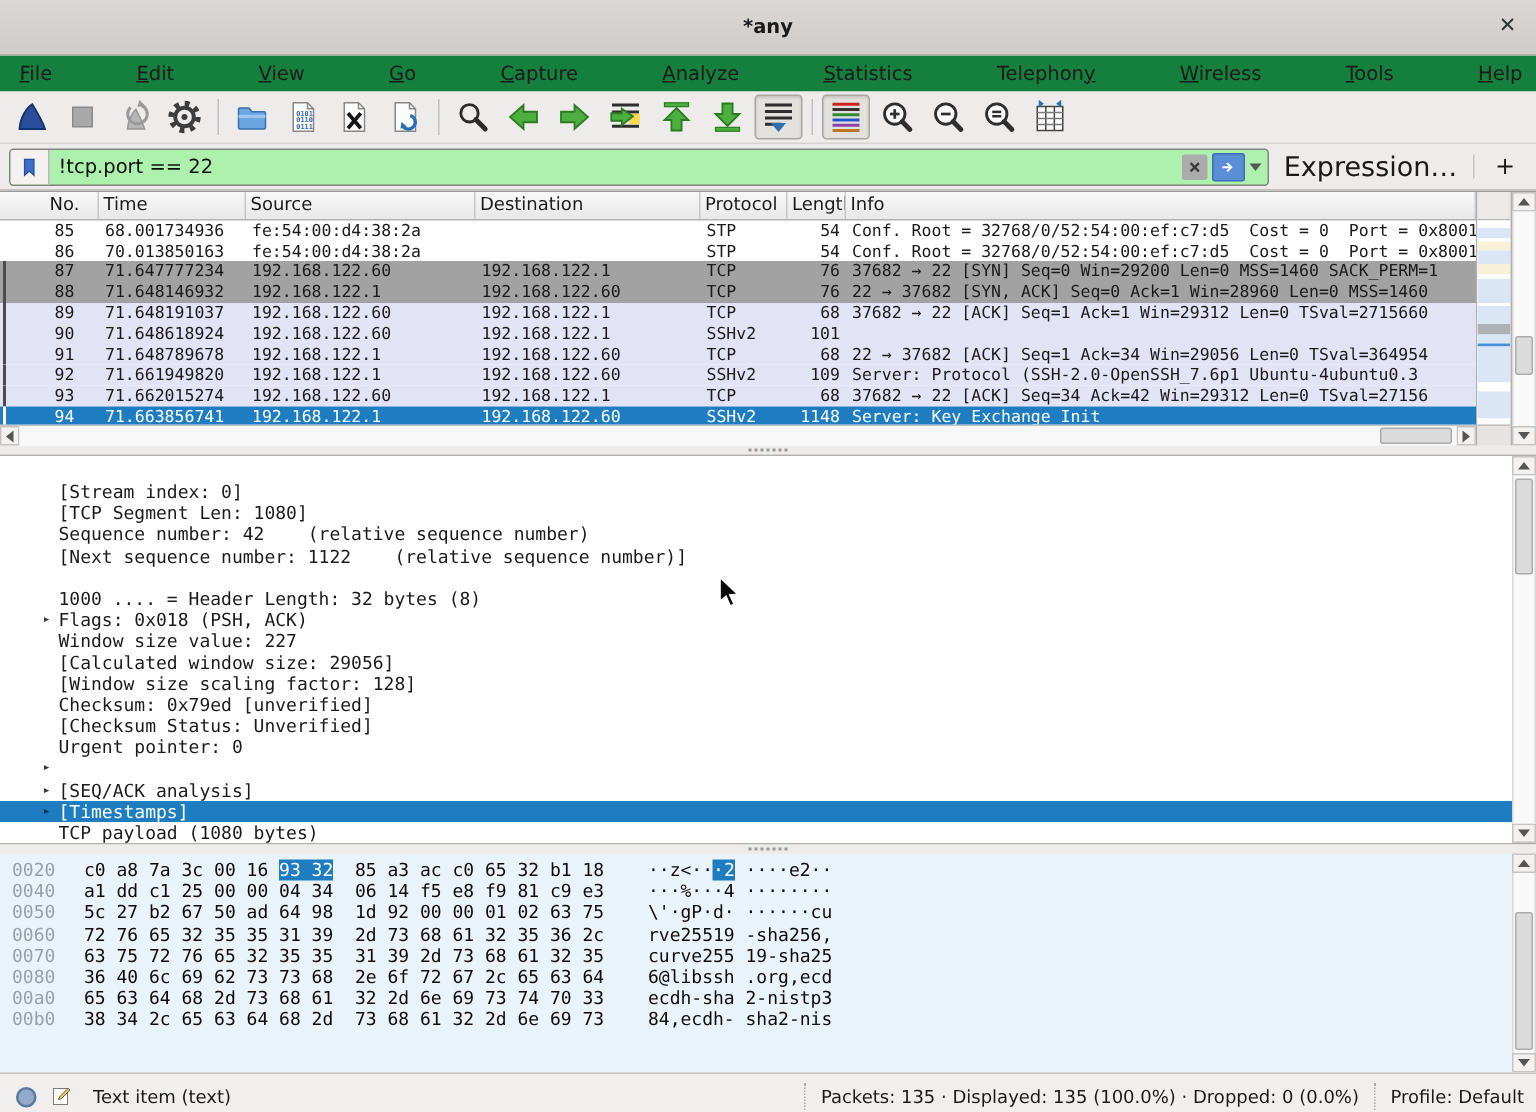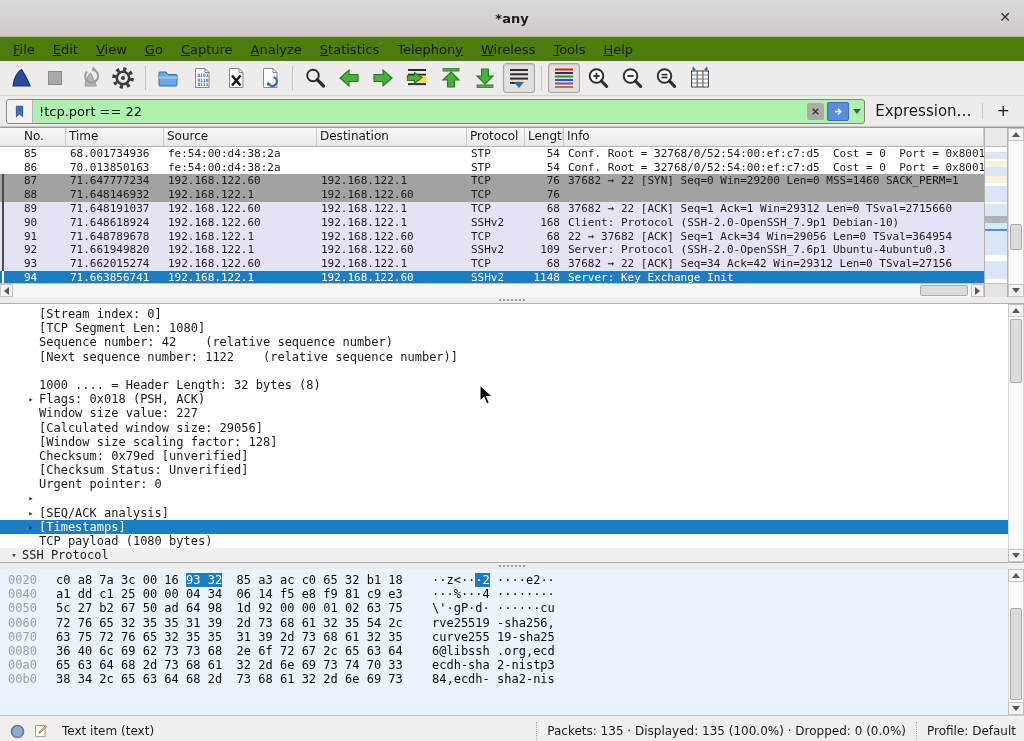--- a/index.html
+++ b/index.html
@@ -5,21 +5,21 @@
   html,body{margin:0;padding:0;}
   body{width:1024px;height:741px;overflow:hidden;background:#edecea;position:relative;
        font-family:"DejaVu Sans","Liberation Sans",sans-serif;color:#1a1a1a;}
   
   .titlebar{height:36px;background:linear-gradient(#dbd8d6,#cecbc8);border-bottom:1px solid #b2afac;
             display:flex;align-items:center;justify-content:center;position:relative;}
   .title{font-weight:bold;font-size:13px;}
   .close-x{position:absolute;right:10px;top:8px;width:18px;height:18px;text-align:center;line-height:18px;
            font-size:14px;color:#333;cursor:default;}
   
-  .menubar{height:24px;display:flex;align-items:center;padding-left:4px;background:#4d7c0f;}
+  .menubar{height:24px;display:flex;align-items:center;padding-left:4px;background:#15803d;justify-content:space-between;}
   .menu-item{padding:3px 9px;font-size:13px;}
   
   .toolbar{height:34px;display:flex;align-items:center;padding-left:4px;background:#edecea;
            border-bottom:1px solid #d6d3d0;}
   .tbtn{width:30px;height:28px;display:flex;align-items:center;justify-content:center;
         border:1px solid transparent;border-radius:3px;margin:0 1px;}
   .tbtn svg{width:24px;height:24px;}
   .tbtn.pressed{background:#e3e1de;border-color:#a9a6a2;box-shadow:inset 0 1px 2px rgba(0,0,0,.15);}
   .tsep{width:1px;height:24px;background:#c3c0bd;margin:0 5px;}
   
@@ -28,34 +28,34 @@
   .filter-input{flex:1;height:23px;border:1px solid #838383;border-radius:3px;background:#aef0ae;
                 display:flex;align-items:center;overflow:hidden;}
   .bookmark-btn{width:25px;height:100%;background:#f3f2f0;border-right:1px solid #b6b6b6;
                 display:flex;align-items:center;justify-content:center;}
   .filter-text{flex:1;font-size:13px;padding-left:6px;color:#061006;white-space:pre;}
   .clear-btn{width:17px;height:17px;background:#ababab;border-radius:2px;margin-right:3px;flex-shrink:0;
              display:flex;align-items:center;justify-content:center;}
   .apply-btn{width:20px;height:17px;background:#5a8fd8;border:1px solid #3c6eb4;border-radius:2px;flex-shrink:0;
              display:flex;align-items:center;justify-content:center;}
   .caret-btn{width:15px;height:100%;display:flex;align-items:center;justify-content:center;flex-shrink:0;}
-  .expression{font-size:15px;padding:0 2px;}
+  .expression{font-size:18px;padding:0 2px;}
   .vbar{width:1px;height:16px;background:#c6c3c0;}
   .add-btn{font-size:16px;padding:0 8px 2px 6px;}
   
   .packet-list{height:169px;background:#fff;border-top:1px solid #9b9b9b;display:flex;}
   .pl-left{flex:1;min-width:0;display:flex;flex-direction:column;}
   .pl-header{height:18px;background:linear-gradient(#f8f8f8,#e8e8e8);border-bottom:1px solid #b4b4b4;
              display:flex;font-size:12px;}
   .pl-hcell{border-right:1px solid #c8c8c8;padding:1px 3px;box-sizing:border-box;
             white-space:nowrap;overflow:hidden;flex-shrink:0;}
   .pl-body{height:138px;overflow:hidden;font-family:"DejaVu Sans Mono","Liberation Mono",monospace;font-size:11px;}
   .pl-row{height:13.8px;line-height:13.8px;display:flex;position:relative;}
   .pl-cell{padding:0 4px;box-sizing:border-box;overflow:hidden;white-space:pre;flex-shrink:0;}
-  .w-no{width:66px;text-align:left;padding-left:24px;}
+  .w-no{width:66px;text-align:center;padding-left:24px;}
   .w-time{width:98px;}
   .w-src{width:153px;}
   .w-dst{width:150px;}
   .w-proto{width:58px;}
   .w-len{width:39px;text-align:right;}
   .w-info{flex:1;min-width:0;}
   .pl-row.gray{background:#a2a2a2;}
   .pl-row.lav{background:#e3e3f6;}
   .pl-row.sel{background:#1e7cc0;color:#fff;}
   .bracket{position:absolute;left:2px;top:0;bottom:0;width:2px;background:#4c4c4c;}
@@ -79,21 +79,21 @@
   .tri-up{border-left:4px solid transparent;border-right:4px solid transparent;border-bottom:5px solid #555;}
   .tri-down{border-left:4px solid transparent;border-right:4px solid transparent;border-top:5px solid #555;}
   .tri-left{border-top:4px solid transparent;border-bottom:4px solid transparent;border-right:5px solid #555;}
   .tri-right{border-top:4px solid transparent;border-bottom:4px solid transparent;border-left:5px solid #555;}
   
   .splitter{height:6px;background:#edecea;display:flex;align-items:center;justify-content:center;}
   .splitter-dots{width:26px;border-top:2px dotted #9a9a9a;height:0;}
   
   .details{height:258px;background:#fff;border-top:1px solid #b0b0b0;border-bottom:1px solid #b0b0b0;display:flex;}
   .det-rows{flex:1;min-width:0;overflow:hidden;font-family:"DejaVu Sans Mono","Liberation Mono",monospace;
-            font-size:12px;padding-top:3px;}
+            font-size:12px;padding-top:17px;}
   .det-row{height:14.2px;line-height:14.2px;display:flex;white-space:pre;}
   .det-pad{flex-shrink:0;}
   .det-arrow{width:16px;text-align:center;font-size:9px;color:#3a3a3a;flex-shrink:0;}
   .det-row.sel{background:#1e7cc0;color:#fff;}
   .det-row.sel .det-arrow{color:#10324e;}
   .det-row.shaded{background:#efefef;}
   
   .hexpane{height:146px;background:#eaf2fa;display:flex;}
   .hex-rows{flex:1;min-width:0;padding-top:4px;font-family:"DejaVu Sans Mono","Liberation Mono",monospace;font-size:12px;}
   .hex-row{height:14.2px;line-height:14.2px;display:flex;white-space:pre;}
@@ -403,40 +403,40 @@
           <span class="pl-cell w-info">37682 → 22 [SYN] Seq=0 Win=29200 Len=0 MSS=1460 SACK_PERM=1</span>
         </div>
         <div class="pl-row gray">
           <span class="bracket"></span>
           <span class="pl-cell w-no">88</span>
           <span class="pl-cell w-time">71.648146932</span>
           <span class="pl-cell w-src">192.168.122.1</span>
           <span class="pl-cell w-dst">192.168.122.60</span>
           <span class="pl-cell w-proto">TCP</span>
           <span class="pl-cell w-len">76</span>
+          <span class="pl-cell w-info">22 → 37682 [SYN, ACK] Seq=0 Ack=1 Win=28960 Len=0 MSS=1460</span>
         </div>
         <div class="pl-row lav">
           <span class="bracket"></span>
           <span class="pl-cell w-no">89</span>
           <span class="pl-cell w-time">71.648191037</span>
           <span class="pl-cell w-src">192.168.122.60</span>
           <span class="pl-cell w-dst">192.168.122.1</span>
           <span class="pl-cell w-proto">TCP</span>
           <span class="pl-cell w-len">68</span>
           <span class="pl-cell w-info">37682 → 22 [ACK] Seq=1 Ack=1 Win=29312 Len=0 TSval=2715660</span>
         </div>
         <div class="pl-row lav">
           <span class="bracket"></span>
           <span class="pl-cell w-no">90</span>
           <span class="pl-cell w-time">71.648618924</span>
           <span class="pl-cell w-src">192.168.122.60</span>
           <span class="pl-cell w-dst">192.168.122.1</span>
           <span class="pl-cell w-proto">SSHv2</span>
-          <span class="pl-cell w-len">168</span>
-          <span class="pl-cell w-info">Client: Protocol (SSH-2.0-OpenSSH_7.9p1 Debian-10)</span>
+          <span class="pl-cell w-len">101</span>
         </div>
         <div class="pl-row lav">
           <span class="bracket"></span>
           <span class="pl-cell w-no">91</span>
           <span class="pl-cell w-time">71.648789678</span>
           <span class="pl-cell w-src">192.168.122.1</span>
           <span class="pl-cell w-dst">192.168.122.60</span>
           <span class="pl-cell w-proto">TCP</span>
           <span class="pl-cell w-len">68</span>
           <span class="pl-cell w-info">22 → 37682 [ACK] Seq=1 Ack=34 Win=29056 Len=0 TSval=364954</span>
@@ -560,21 +560,21 @@
 
 <div class="splitter">
     <span class="splitter-dots"></span>
   </div>
 
 <div class="hexpane">
   <div class="hex-rows">
       <div class="hex-row"><span class="hex-off">0020</span><span class="hex-bytes">c0 a8 7a 3c 00 16 <span class="hl">93 32</span>  85 a3 ac c0 65 32 b1 18</span><span class="hex-ascii">··z&lt;··<span class="hl">·2</span> ····e2··</span></div>
       <div class="hex-row"><span class="hex-off">0040</span><span class="hex-bytes">a1 dd c1 25 00 00 04 34  06 14 f5 e8 f9 81 c9 e3</span><span class="hex-ascii">···%···4 ········</span></div>
       <div class="hex-row"><span class="hex-off">0050</span><span class="hex-bytes">5c 27 b2 67 50 ad 64 98  1d 92 00 00 01 02 63 75</span><span class="hex-ascii">\'·gP·d· ······cu</span></div>
-      <div class="hex-row"><span class="hex-off">0060</span><span class="hex-bytes">72 76 65 32 35 35 31 39  2d 73 68 61 32 35 54 2c</span><span class="hex-ascii">rve25519 -sha256,</span></div>
+      <div class="hex-row"><span class="hex-off">0060</span><span class="hex-bytes">72 76 65 32 35 35 31 39  2d 73 68 61 32 35 36 2c</span><span class="hex-ascii">rve25519 -sha256,</span></div>
       <div class="hex-row"><span class="hex-off">0070</span><span class="hex-bytes">63 75 72 76 65 32 35 35  31 39 2d 73 68 61 32 35</span><span class="hex-ascii">curve255 19-sha25</span></div>
       <div class="hex-row"><span class="hex-off">0080</span><span class="hex-bytes">36 40 6c 69 62 73 73 68  2e 6f 72 67 2c 65 63 64</span><span class="hex-ascii">6@libssh .org,ecd</span></div>
       <div class="hex-row"><span class="hex-off">00a0</span><span class="hex-bytes">65 63 64 68 2d 73 68 61  32 2d 6e 69 73 74 70 33</span><span class="hex-ascii">ecdh-sha 2-nistp3</span></div>
       <div class="hex-row"><span class="hex-off">00b0</span><span class="hex-bytes">38 34 2c 65 63 64 68 2d  73 68 61 32 2d 6e 69 73</span><span class="hex-ascii">84,ecdh- sha2-nis</span></div>
     </div>
   <div class="vscroll">
     <span class="sbtn">
         <span class="tri tri-up"></span>
       </span>
     <span class="strack">

